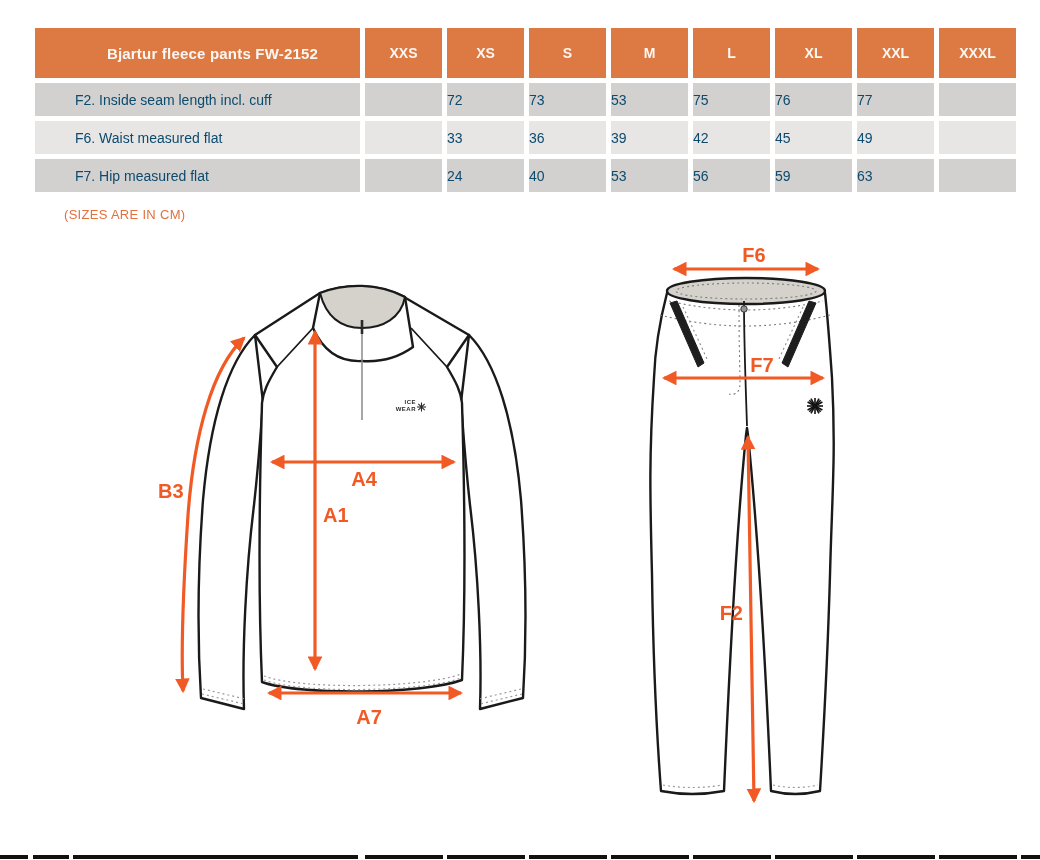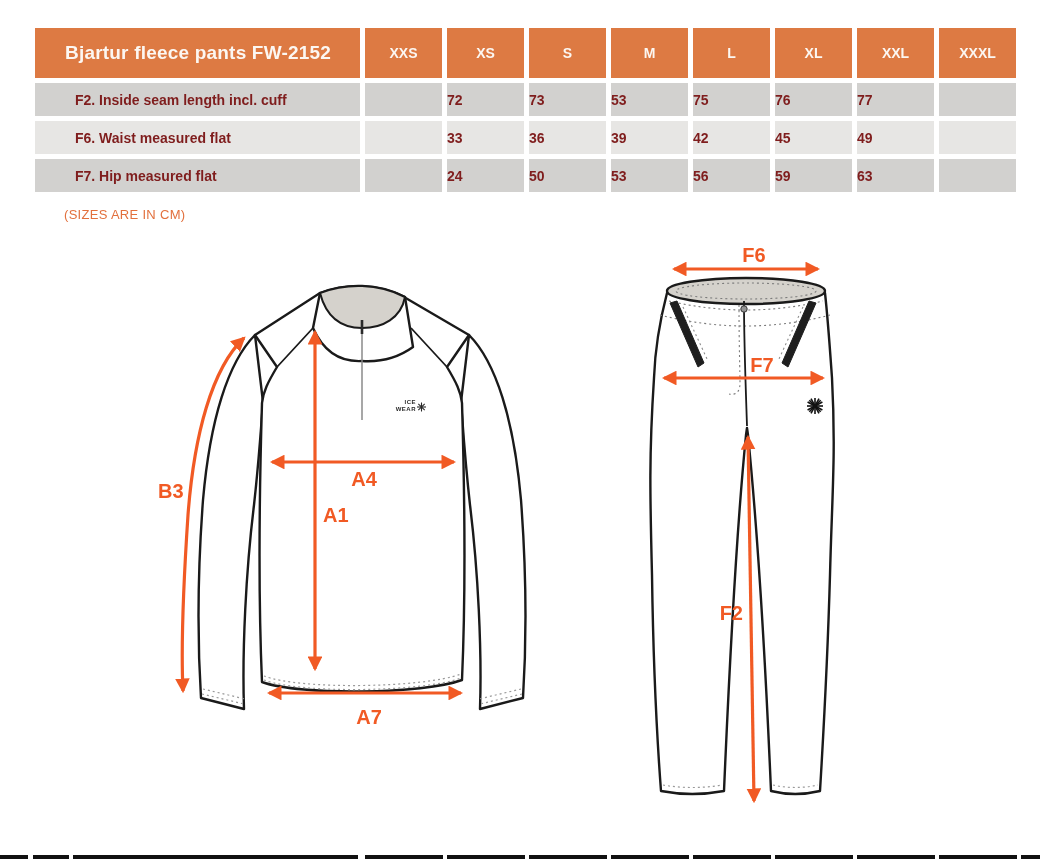--- a/index.html
+++ b/index.html
@@ -7,27 +7,27 @@
     width:1040px;height:860px;position:relative;background:#ffffff;
     font-family:"Liberation Sans",sans-serif;overflow:hidden;
   }
   
   .size-table{
     position:absolute;left:30px;top:23px;
     border-collapse:separate;border-spacing:5px;
     table-layout:fixed;width:991px;
   }
   .size-table th,.size-table td{
-    padding:0;margin:0;font-size:14px;color:#7f1d1d;vertical-align:middle;font-weight:bold;
+    padding:0;margin:0;font-size:14px;color:#0c4a6e;vertical-align:middle;
   }
   .size-table th{
     background:#DD7A43;color:#fcf7f2;font-weight:bold;height:50px;
   }
   .size-table th.title-cell{
-    text-align:left;padding-left:30px;font-size:19px;letter-spacing:.2px;
+    text-align:center;padding-left:30px;font-size:15px;letter-spacing:.2px;
   }
   .size-table td{height:33px;text-align:left;background:#D2D1CF;}
   .size-table tr.row-light td{background:#E7E6E4;}
   .size-table td.label-cell{text-align:left;padding-left:40px;}
   
   .units-note{
     position:absolute;left:64px;top:207px;font-size:13px;letter-spacing:.3px;
     color:#E2703D;font-weight:normal;
   }
   
@@ -90,21 +90,21 @@
     <td>39</td>
     <td>42</td>
     <td>45</td>
     <td>49</td>
     <td></td>
   </tr>
   <tr class="row-dark">
     <td class="label-cell">F7. Hip measured flat</td>
     <td></td>
     <td>24</td>
-    <td>50</td>
+    <td>40</td>
     <td>53</td>
     <td>56</td>
     <td>59</td>
     <td>63</td>
     <td></td>
   </tr>
 </tbody>
   </table>
 
 <div class="units-note">(SIZES ARE IN CM)</div>

